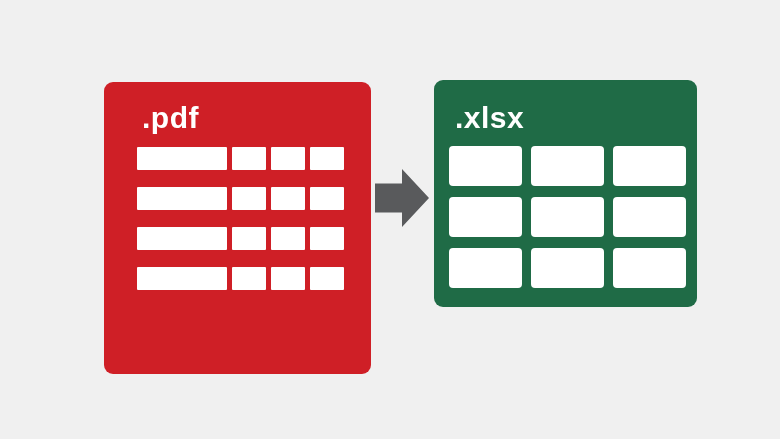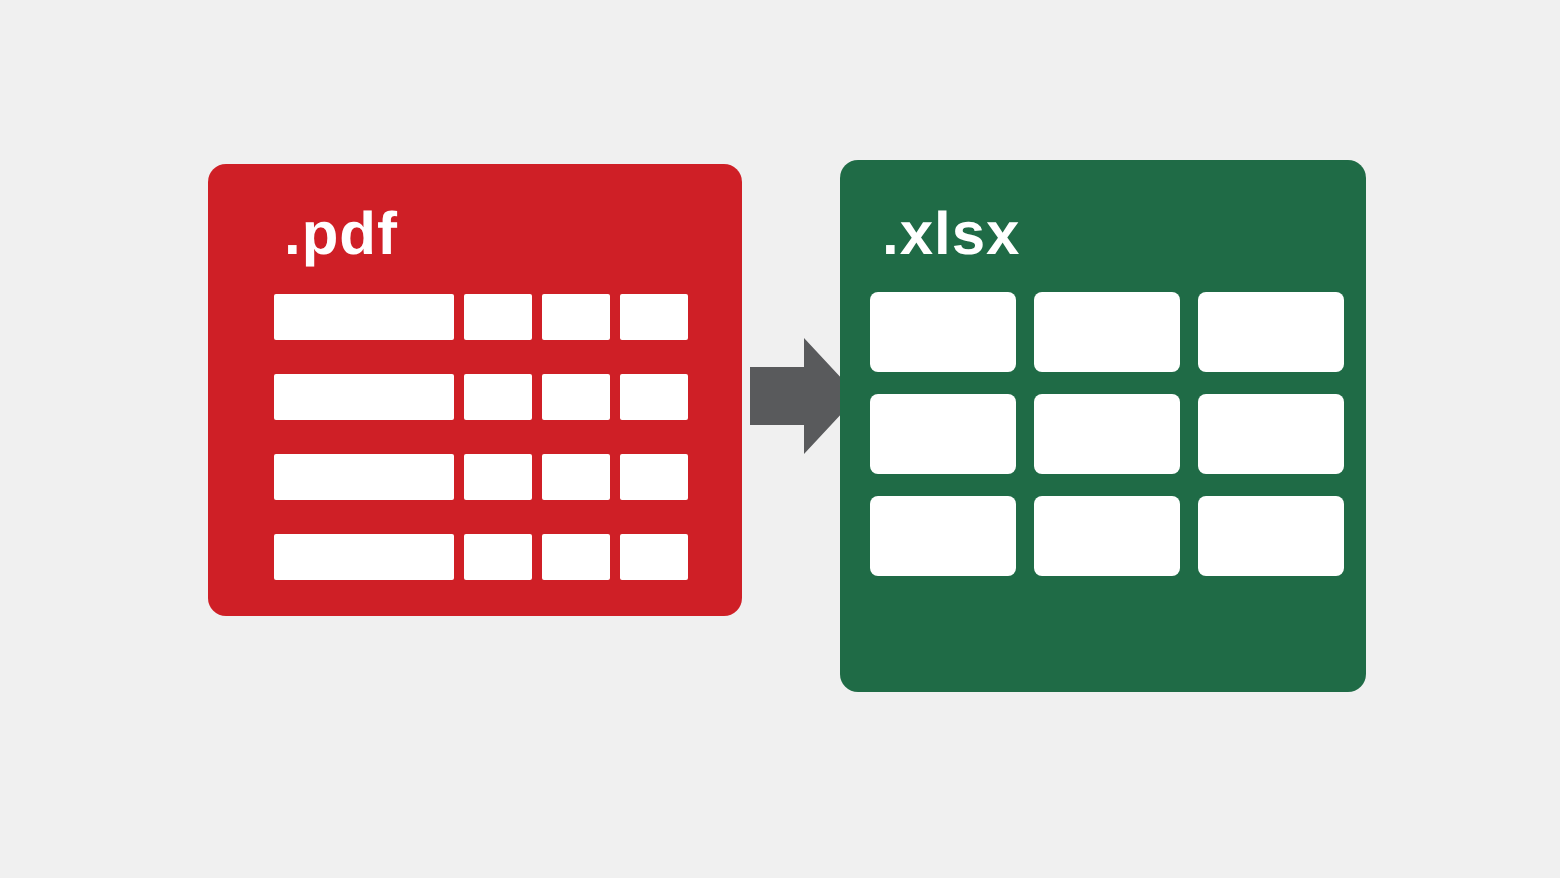--- a/index.html
+++ b/index.html
@@ -12,22 +12,22 @@
   html, body { margin: 0; padding: 0; }
   body {
     width: 780px; height: 439px;
     background: var(--bg);
     font-family: "Liberation Sans", sans-serif;
     overflow: hidden;
   }
   .stage { position: relative; width: 780px; height: 439px; }
 
   .card { position: absolute; border-radius: 9px; }
-  .pdf-card  { left: 104px; top: 82px; width: 267px; height: 226px; background: var(--pdf-red); text-align: right; }
-  .xlsx-card { left: 420px; top: 80px; width: 263px; height: 266px; background: var(--xlsx-green); }
+  .pdf-card  { left: 104px; top: 82px; width: 267px; height: 292px; background: var(--pdf-red); text-align: right; }
+  .xlsx-card { left: 434px; top: 80px; width: 263px; height: 227px; background: var(--xlsx-green); }
 
   .card-label {
     position: absolute;
     color: #ffffff;
     font-size: 30px;
     font-weight: bold;
     line-height: 1;
     letter-spacing: 0.5px;
   }
   .pdf-card  .card-label { left: 38px; top: 21px; }

